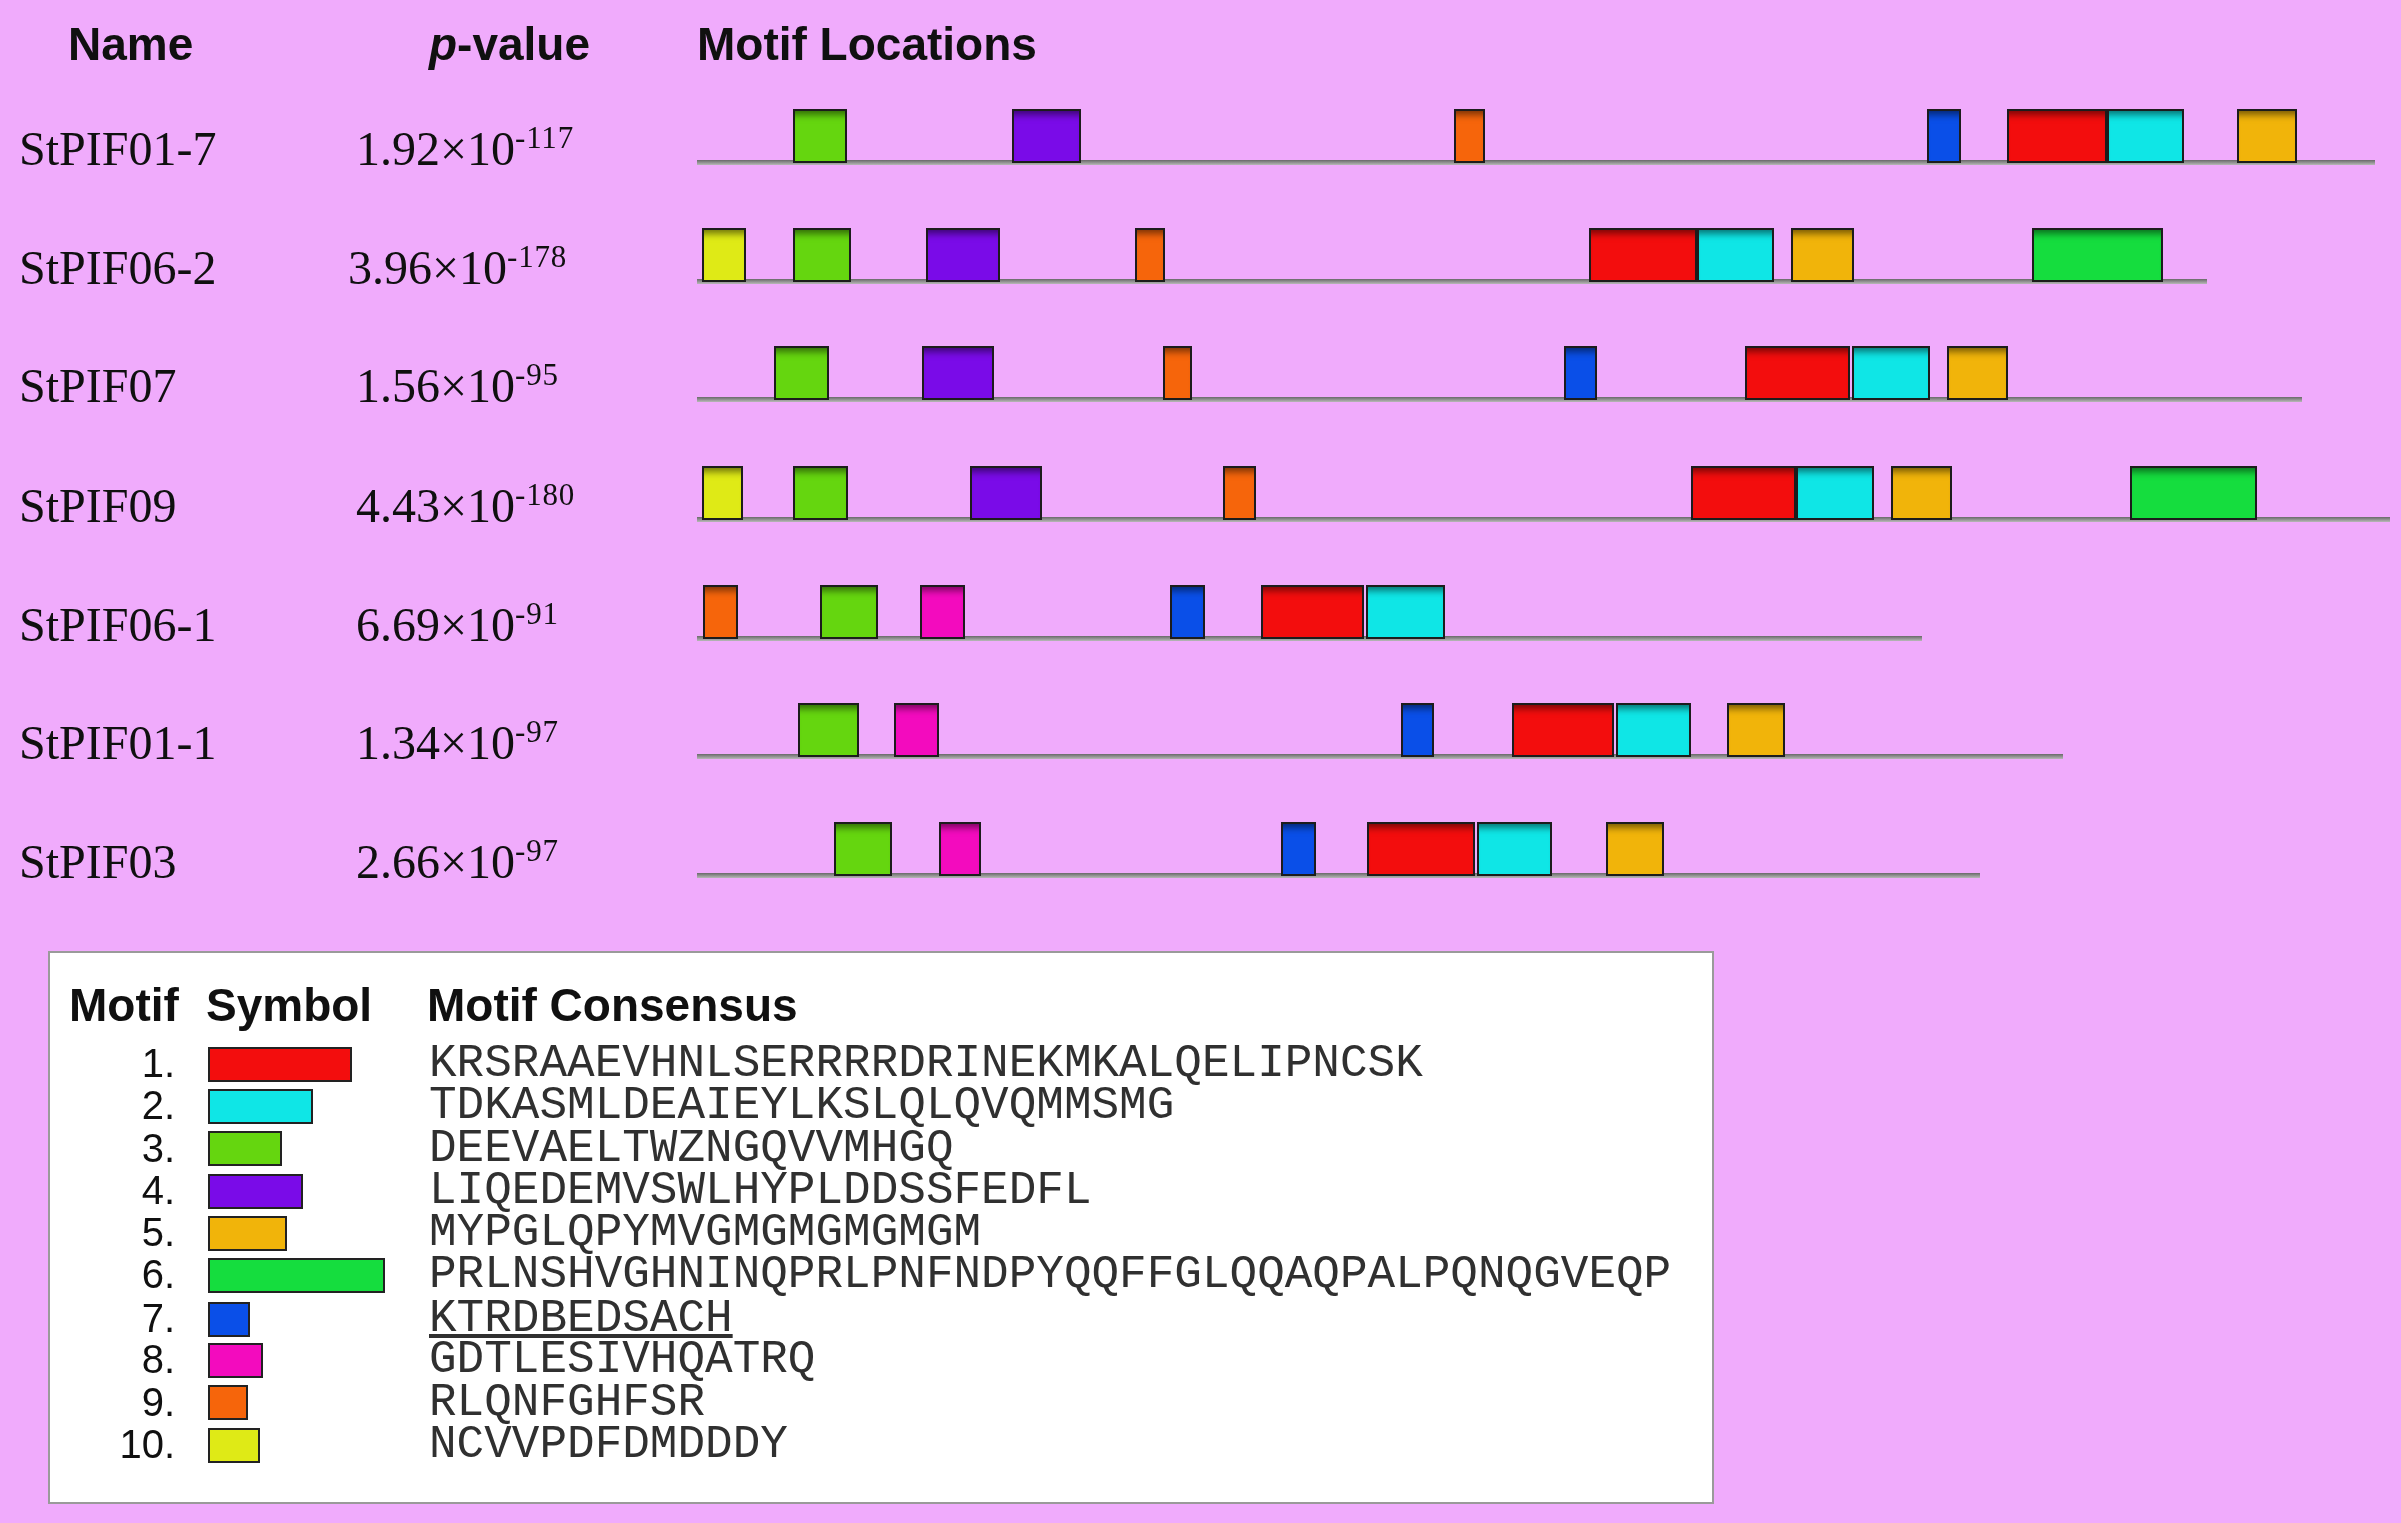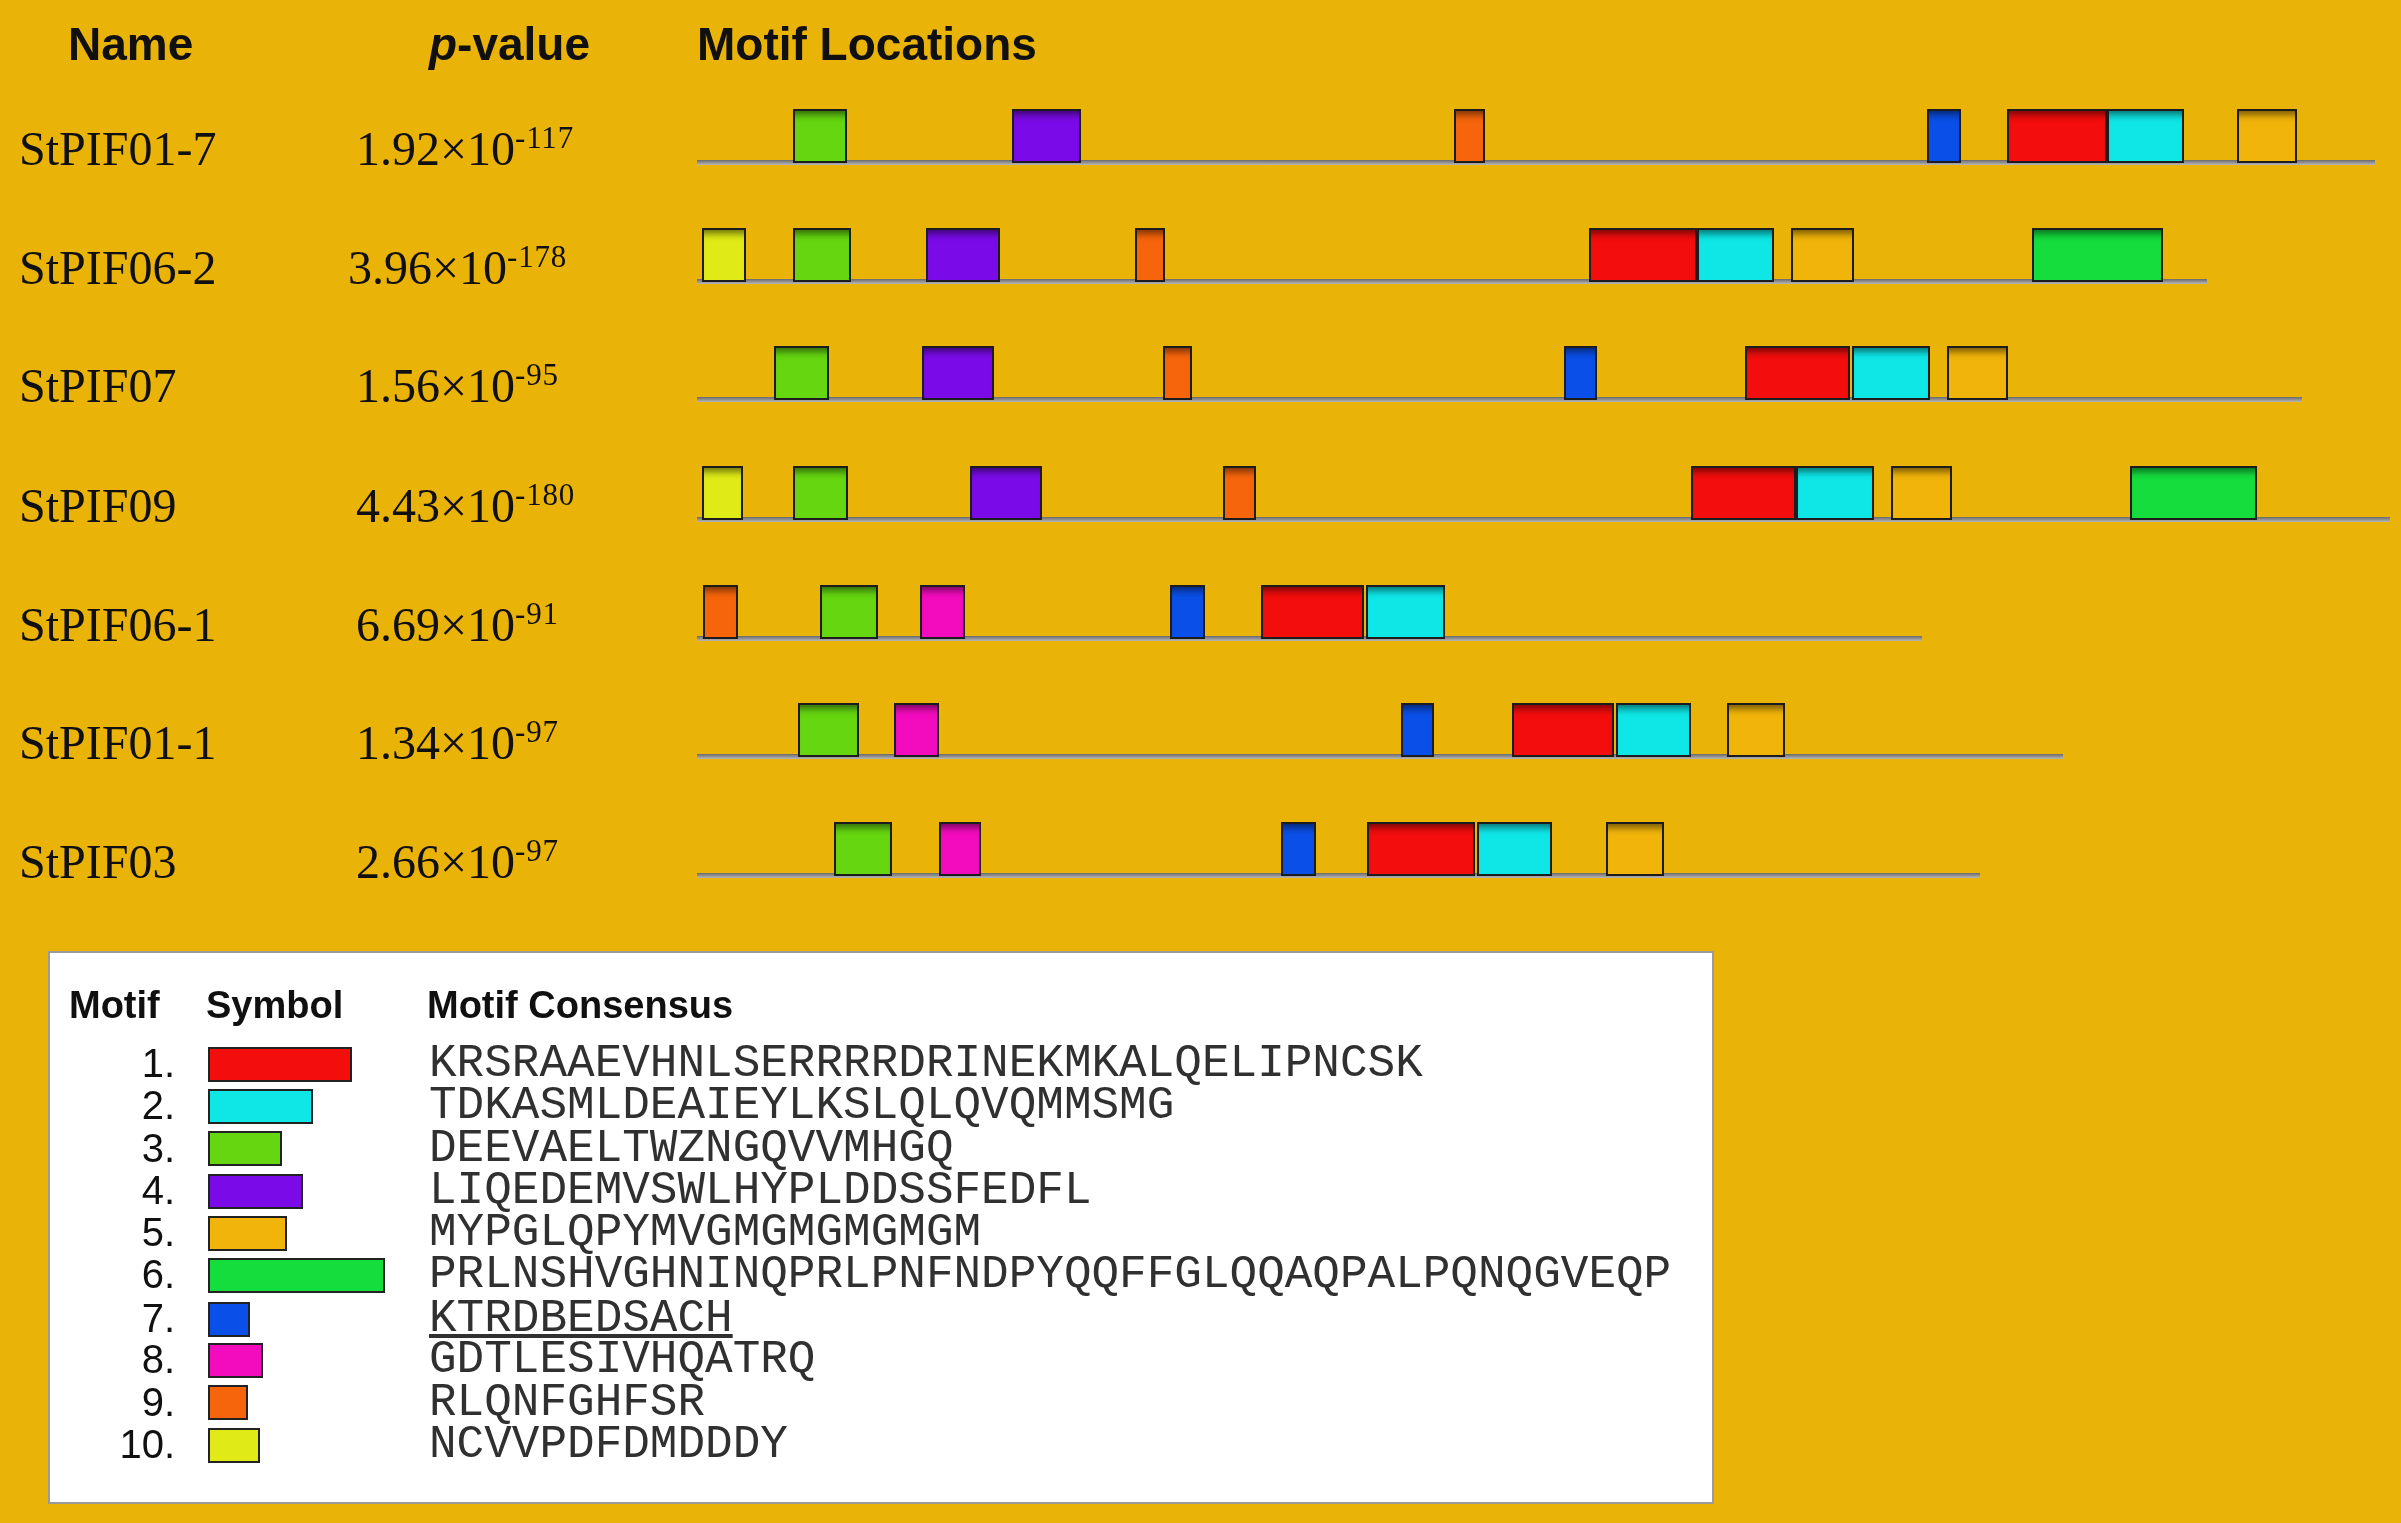--- a/index.html
+++ b/index.html
@@ -1,19 +1,19 @@
 <!DOCTYPE html>
 <html style="font-size:12.3px"><head>
 <meta charset="utf-8">
 <style>
   html,body{margin:0;padding:0;background:#fff;}
-  #figure{position:relative;width:2401px;height:1523px;background:#eab308;overflow:hidden;}
+  #figure{position:relative;width:2401px;height:1523px;background:#f0abfc;overflow:hidden;}
   .hdr{position:absolute;font:bold 46px "Liberation Sans",sans-serif;color:#101010;white-space:nowrap;line-height:51px;}
   .hdr i{font-style:italic;}
-  .lgh{font-size:38px;line-height:43px;}
+  .lgh{font-size:46px;line-height:43px;}
   .tname{position:absolute;font:48px "Liberation Serif",serif;color:#101010;white-space:nowrap;line-height:51px;}
   .tpv{position:absolute;font:48px "Liberation Serif",serif;color:#101010;white-space:nowrap;line-height:51px;}
   .tpv sup{font-size:31px;line-height:0;letter-spacing:0.8px;}
   .tline{position:absolute;height:5.4px;background:linear-gradient(#696969,#b8b8b8);z-index:1;}
   .block{position:absolute;height:54px;border:2.3px solid #1c1c1c;box-sizing:border-box;z-index:2;
          box-shadow:inset 0 10.8px 7.7px -7px rgba(0,0,0,0.5);}
   .lgbox{position:absolute;border:2.3px solid #9a9a9a;background:#fff;box-sizing:border-box;}
   .lgnum{position:absolute;font:40px "Liberation Sans",sans-serif;color:#101010;text-align:right;line-height:43px;}
   .lgsw{position:absolute;height:35px;border:2.3px solid #222;box-sizing:border-box;}
   .lgseq{position:absolute;font:46px "Liberation Mono","DejaVu Sans Mono",monospace;color:#303030;white-space:nowrap;line-height:45px;}

